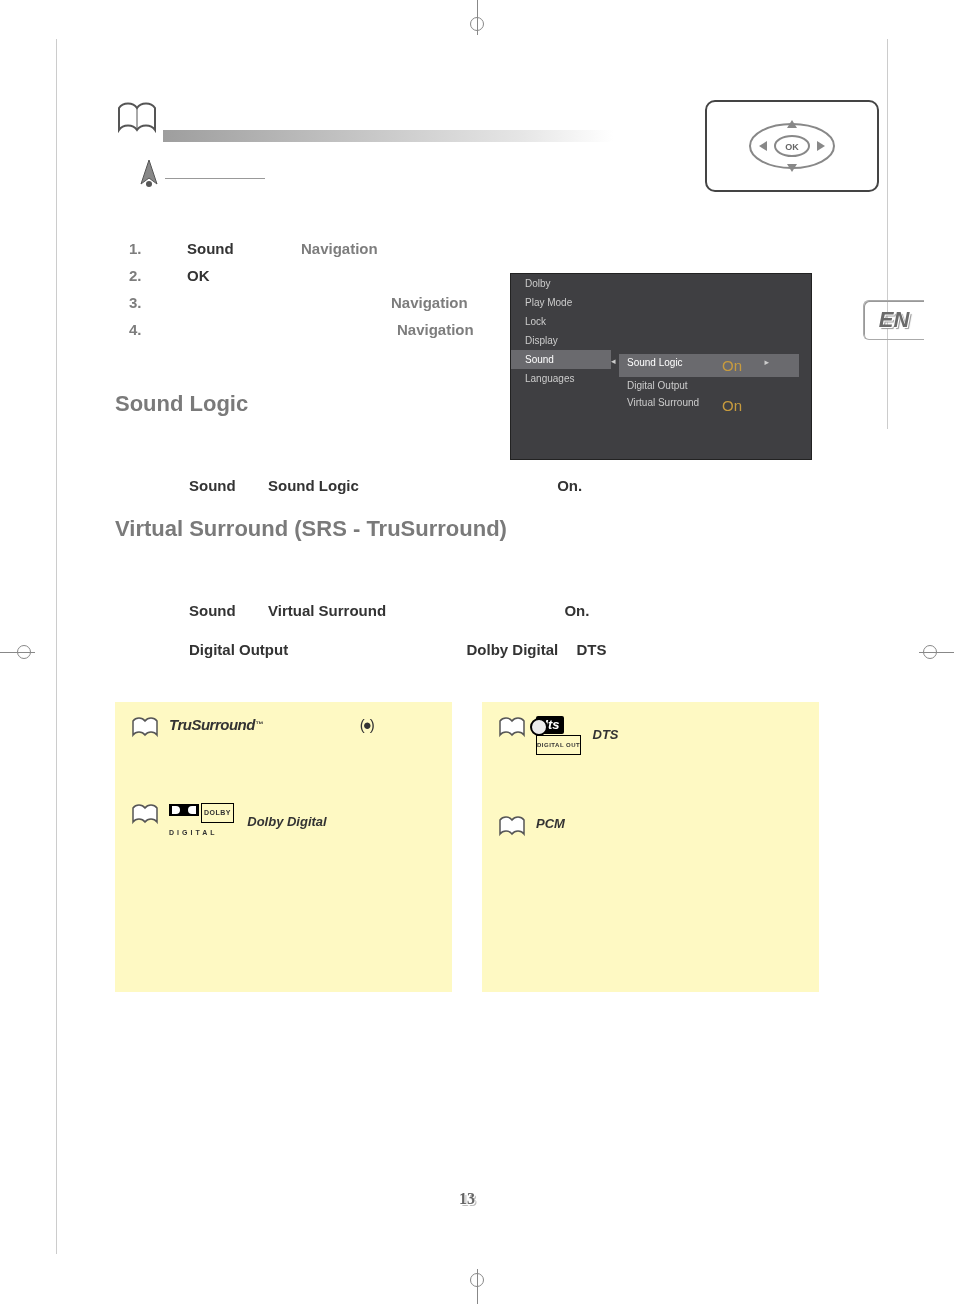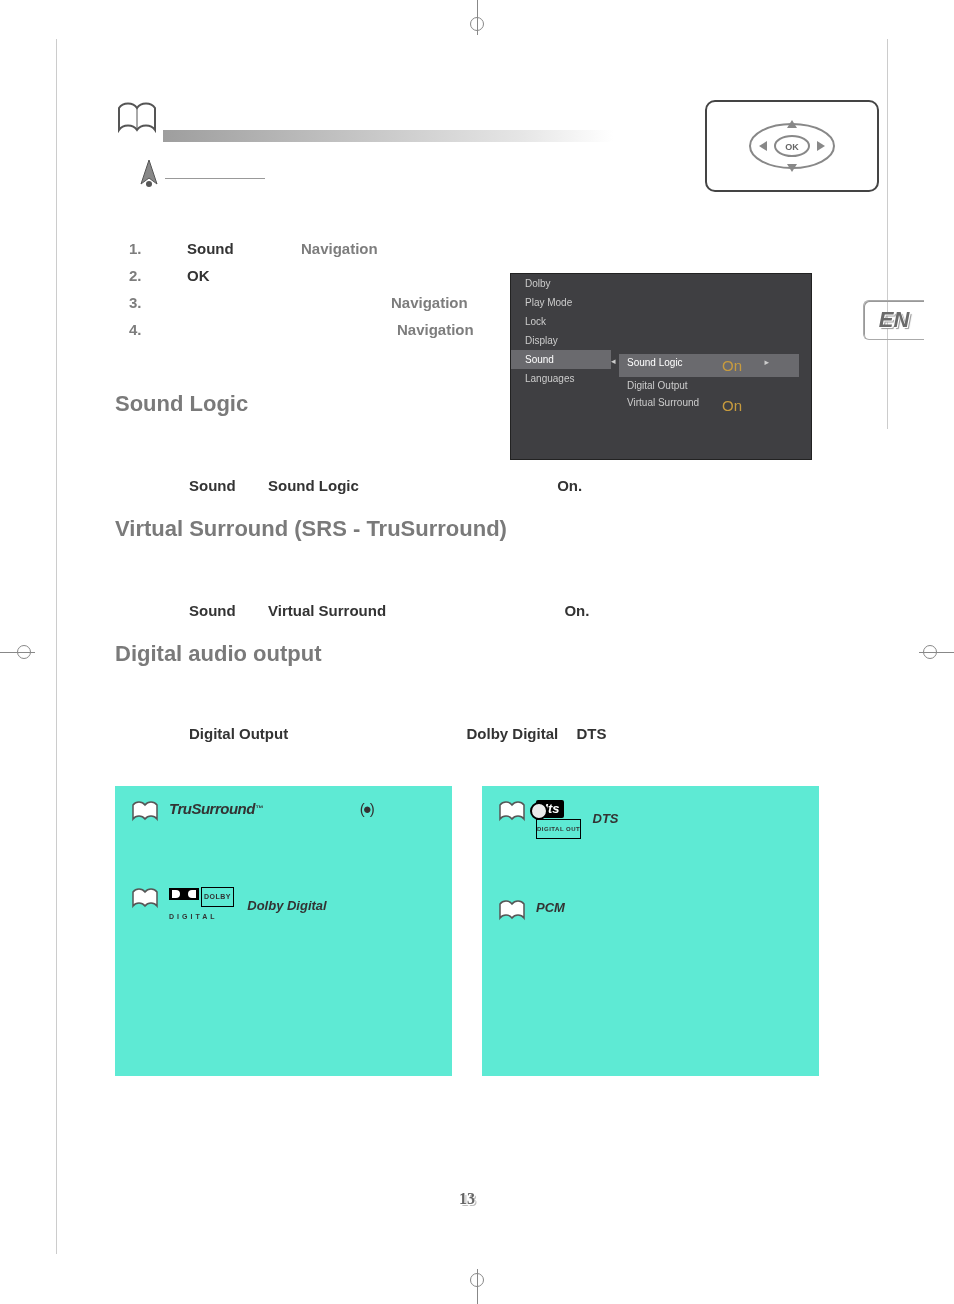--- a/index.html
+++ b/index.html
@@ -209,21 +209,21 @@
   #sec-sound-logic { margin-top: 48px; }
 
   
   .info-boxes {
     display:flex;
     gap: 30px;
     margin-top: 44px;
   }
   .info-box {
     flex:1;
-    background:#5eead4;
+    background:#fef9c3;
     min-height: 290px;
     padding: 14px 16px 14px 16px;
     box-sizing:border-box;
     font-size:13px;
     line-height:18px;
     color:#333;
   }
   .info-box .entry {
     display:flex;
     gap:10px;
@@ -399,21 +399,20 @@
       <div class="line">
         <b>Sound</b>
         <span style="display:inline-block;width:24px"></span>
         <b>Virtual Surround</b>
         <span style="display:inline-block;width:170px"></span>
         <b>On.</b>
       </div>
     </div>
 
     <div class="section">
-      <h2 style="margin-bottom:58px">Digital audio output</h2>
       <div class="line">
         <b>Digital Output</b>
         <span style="display:inline-block;width:170px"></span>
         <b>Dolby Digital</b>
         <span style="display:inline-block;width:10px"></span>
         <b>DTS</b>
       </div>
     </div>
 
     <div class="info-boxes">

